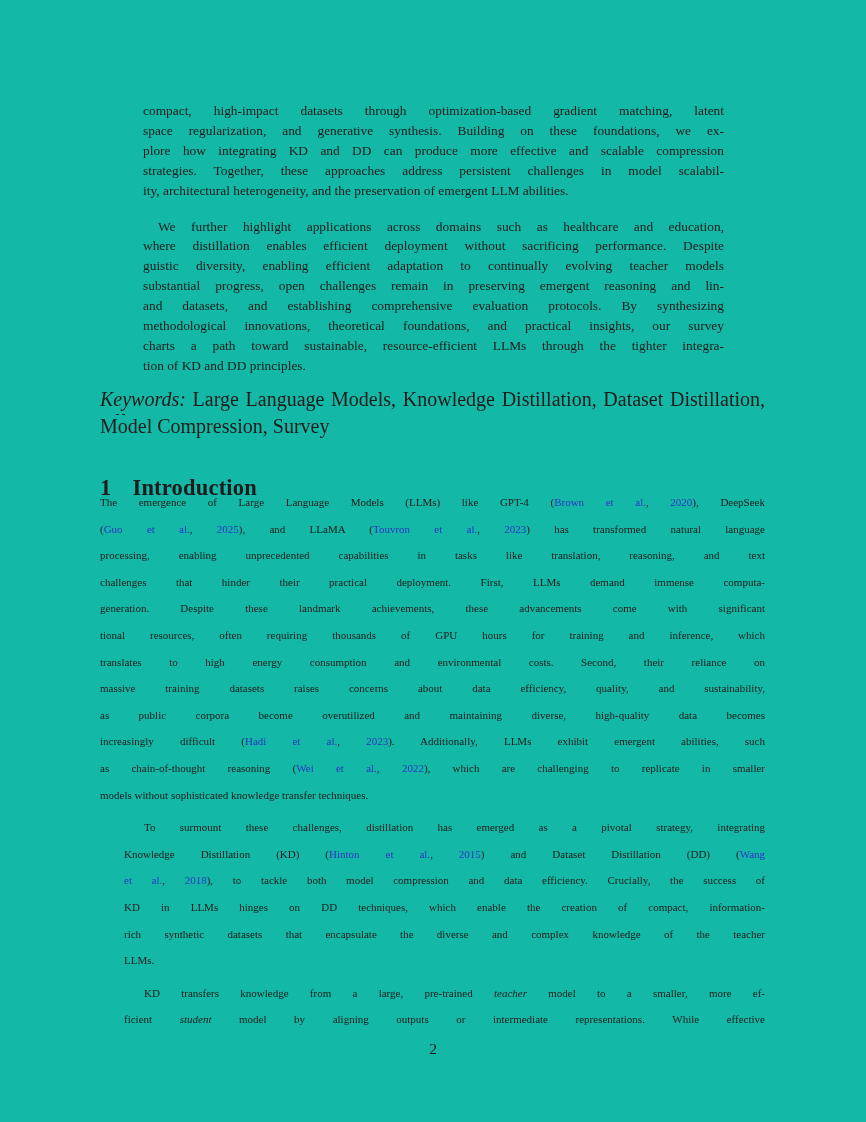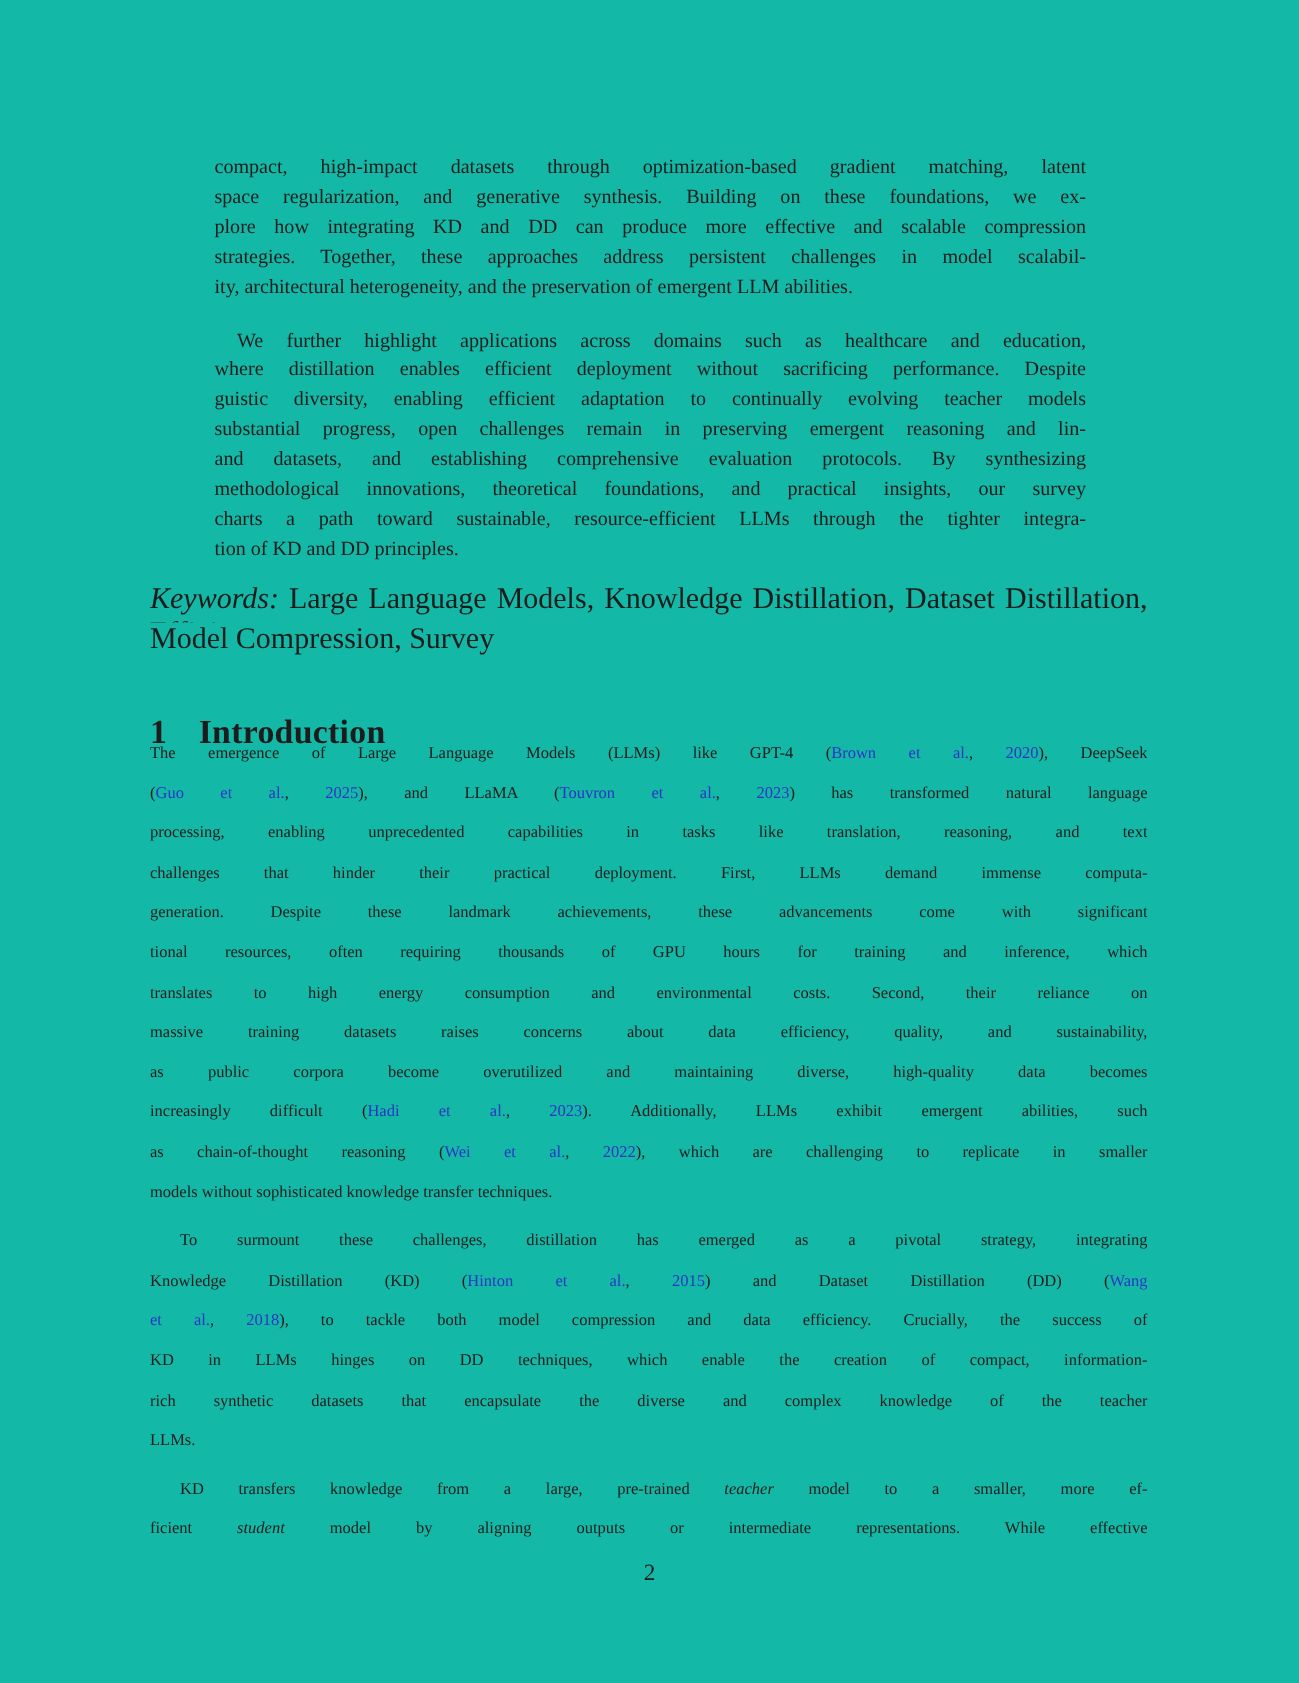--- a/index.html
+++ b/index.html
@@ -46,21 +46,21 @@
     margin-right: 21px;
   }
   .bodytext {
     position: absolute;
     top: 489px;
     left: 100px;
     width: 665px;
     font-size: 11px;
     line-height: 26.6px;
   }
-  .bodytext .para + .para { margin-top: 6px; }
+  .bodytext .para + .para { margin-top: 6px; margin-left: 24px; }
   .abstract .para + .para { margin-top: 16px; }
   .line {
     text-align: justify;
     text-align-last: justify;
     overflow: hidden;
     max-height: 27px;
   }
   .abstract .line { max-height: 20px; }
   .line.endline { text-align-last: left; }
   .para.indent .line:first-child { text-indent: 20px; }

